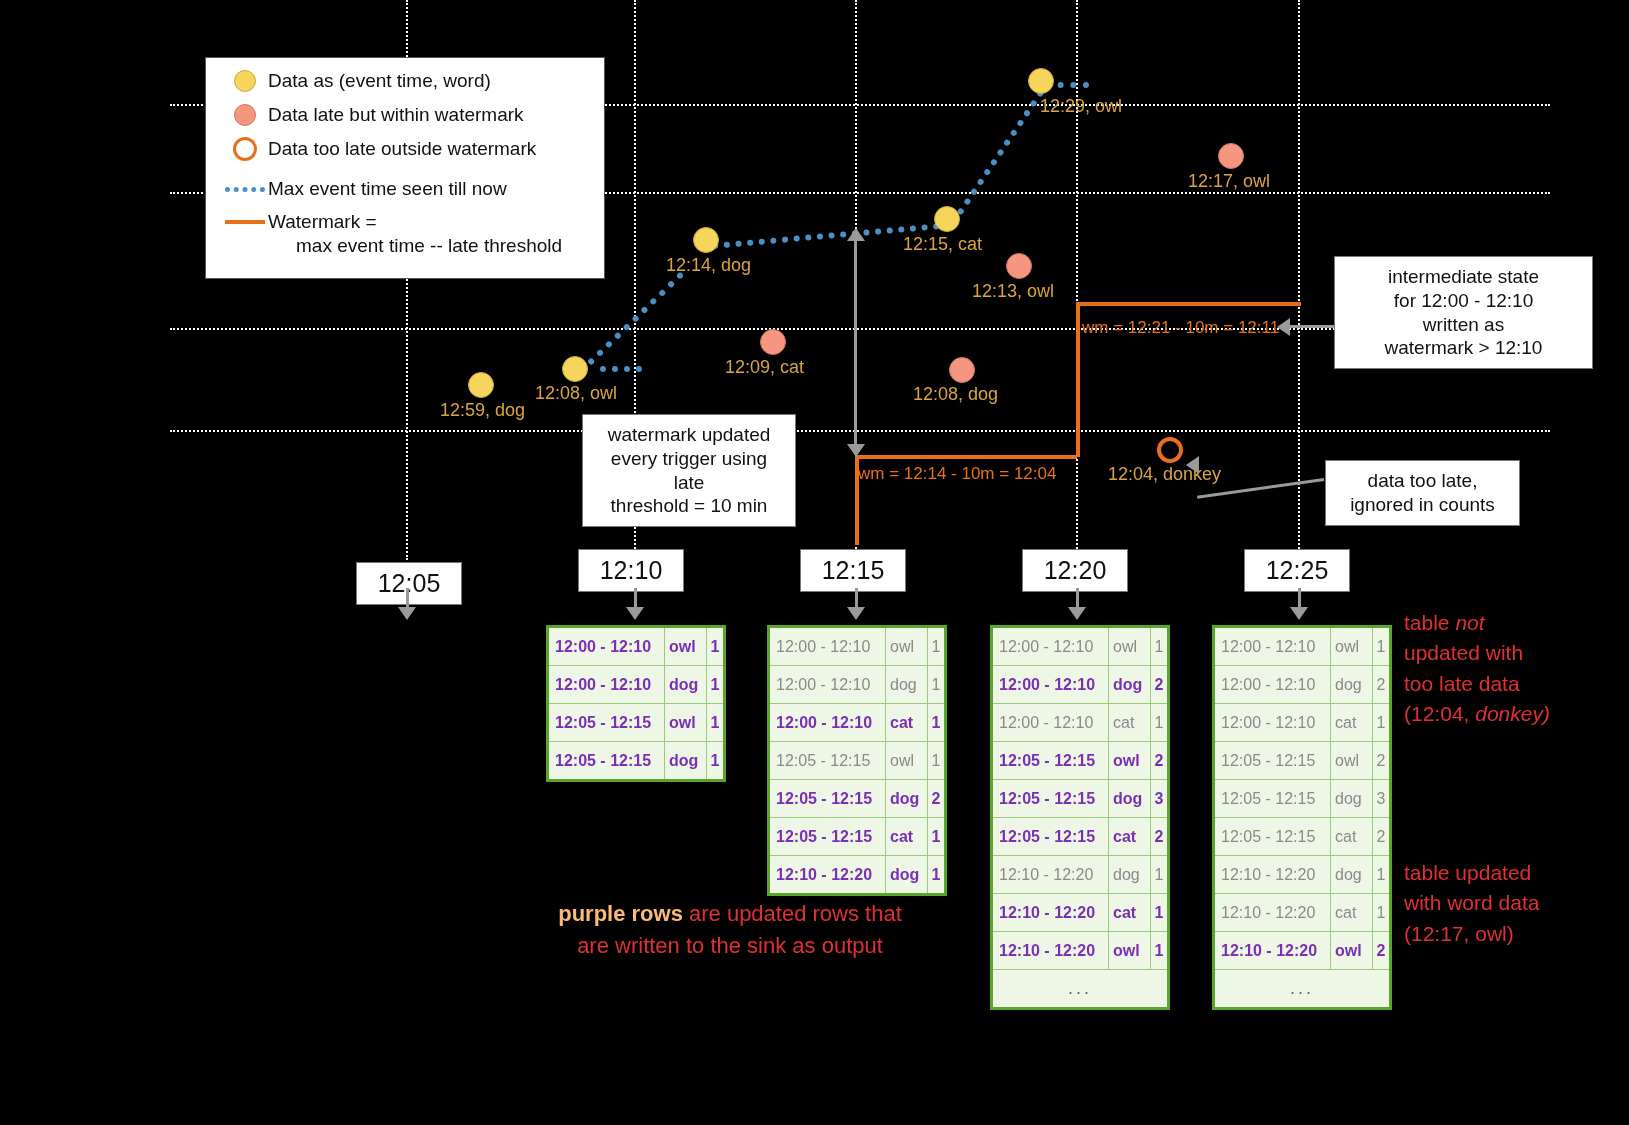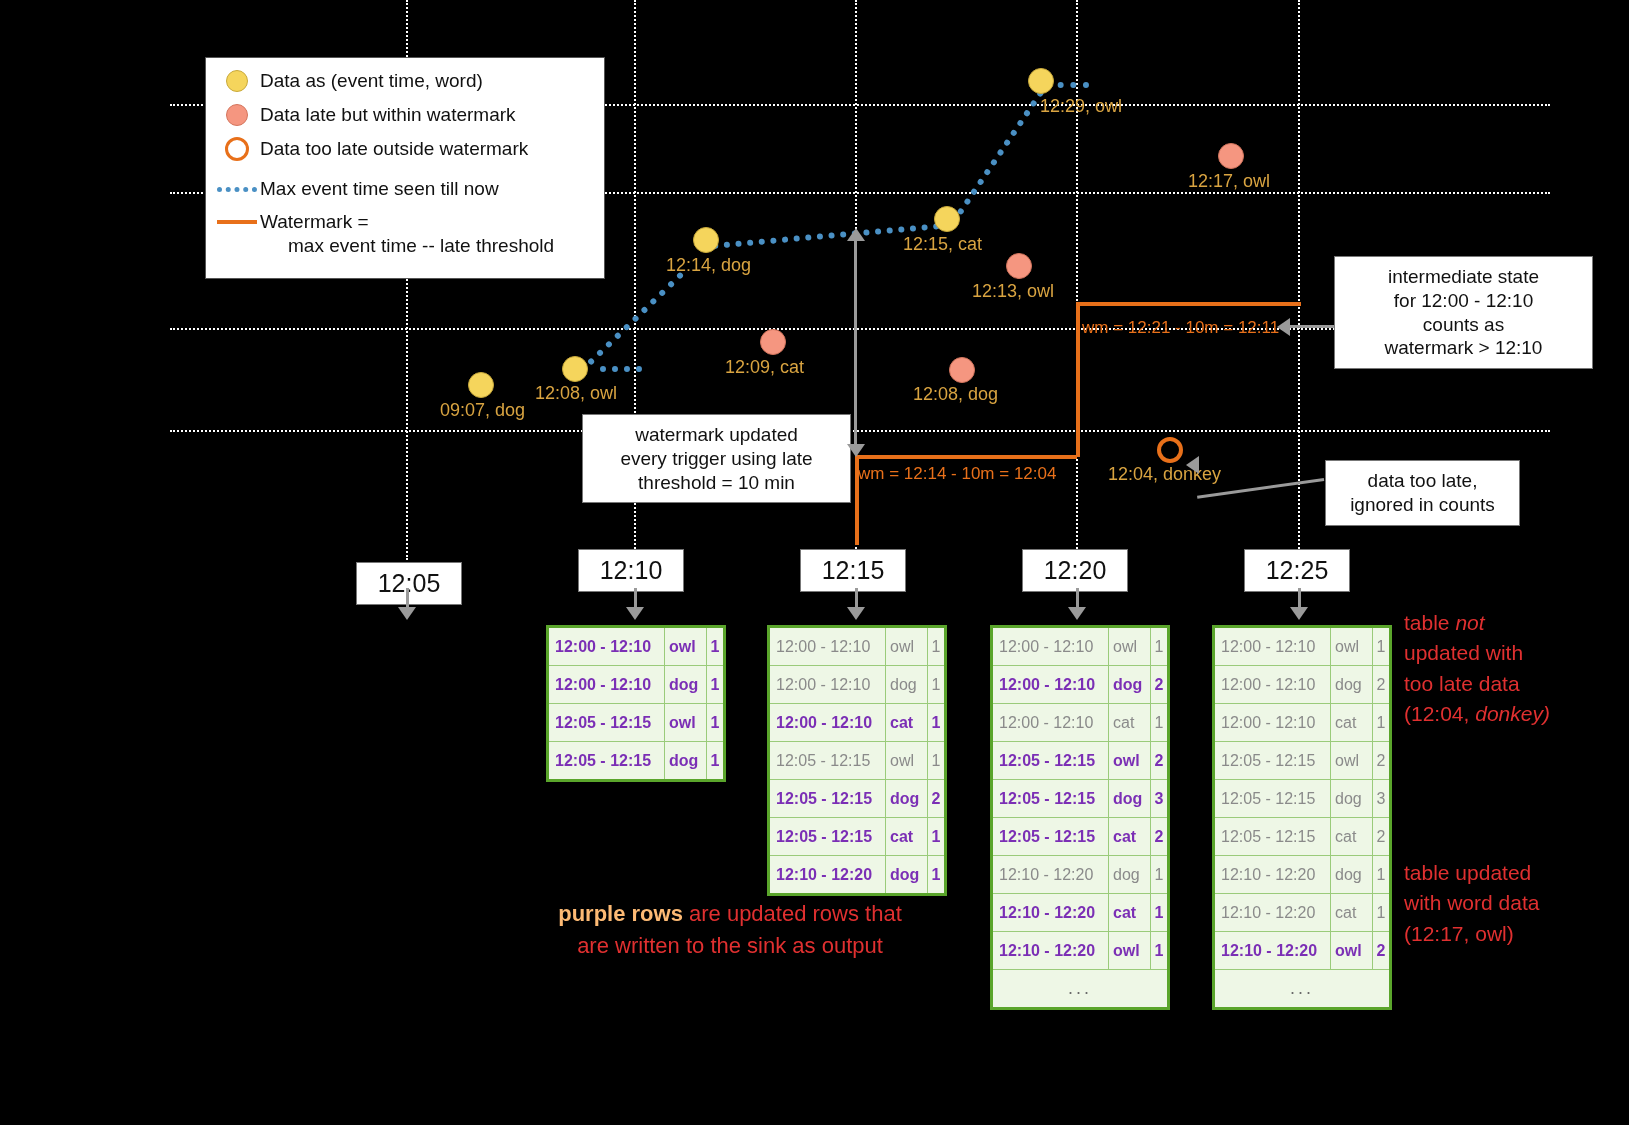--- a/index.html
+++ b/index.html
@@ -29,21 +29,21 @@
   }
 
   
   #legend {
     position: absolute;
     left: 205px;
     top: 57px;
     width: 400px;
     background: #ffffff;
     border: 1px solid #555;
-    padding: 10px 12px 12px 8px;
+    padding: 10px 12px 12px 16px;
     box-sizing: border-box;
   }
   .legend-row {
     display: flex;
     align-items: center;
     margin-bottom: 8px;
     height: 26px;
   }
   .legend-mark {
     width: 46px;
@@ -279,21 +279,21 @@
 
   <div class="orange-v" style="left:855px; top:455px; height:90px;"></div>
   <div class="orange-h" style="left:855px; top:455px; width:222px;"></div>
   <div class="orange-v" style="left:1076px; top:302px; height:155px;"></div>
   <div class="orange-h" style="left:1076px; top:302px; width:225px;"></div>
 
   <span class="wm-label" style="left:858px; top:464px;">wm = 12:14 - 10m = 12:04</span>
   <span class="wm-label" style="left:1082px; top:318px;">wm = 12:21 - 10m = 12:11</span>
 
   <div class="pt yellow" style="left:468px; top:372px;"></div>
-  <span class="pt-label" style="left:440px; top:400px;">09:07, dog</span>
+  <span class="pt-label" style="left:440px; top:400px;">12:59, dog</span>
 
   <div class="pt yellow" style="left:562px; top:356px;"></div>
   <span class="pt-label" style="left:535px; top:383px;">12:08, owl</span>
 
   <div class="pt yellow" style="left:693px; top:227px;"></div>
   <span class="pt-label" style="left:666px; top:255px;">12:14, dog</span>
 
   <div class="pt salmon" style="left:760px; top:329px;"></div>
   <span class="pt-label" style="left:725px; top:357px;">12:09, cat</span>
 
@@ -344,34 +344,34 @@
       <span class="legend-mark" style="padding-top:10px;">
           <span class="line-orange"></span>
         </span>
       <span class="legend-multiline">
         <span>Watermark =</span>
         <span class="legend-indent">max event time -- late threshold</span>
       </span>
     </div>
   </div>
 
-  <div class="callout" style="left:582px; top:414px; width:269px;">
+  <div class="callout" style="left:582px; top:414px; width:214px;">
     <div>watermark updated</div>
     <div>every trigger using late</div>
     <div>threshold = 10 min</div>
   </div>
 
   <div class="arrow-head-up" style="left:847px; top:228px;"></div>
   <div class="arrow-line" style="left:854px; top:238px; width:3px; height:212px;"></div>
   <div class="arrow-head-down" style="left:847px; top:444px;"></div>
 
   <div class="callout" style="left:1334px; top:256px; width:259px;">
     <div>intermediate state</div>
     <div>for 12:00 - 12:10</div>
-    <div>counts as</div>
+    <div>written as</div>
     <div>watermark &gt; 12:10</div>
   </div>
   <div class="arrow-line" style="left:1288px; top:325px; width:46px; height:3px;"></div>
   <div class="arrow-head-left" style="left:1277px; top:318px;"></div>
 
   <div class="callout" style="left:1325px; top:460px; width:195px;">
     <div>data too late,</div>
     <div>ignored in counts</div>
   </div>
   <div class="arrow-line" style="left:1196px; top:478px; width:128px; height:3px; transform:rotate(-8deg); transform-origin:100% 50%;"></div>

